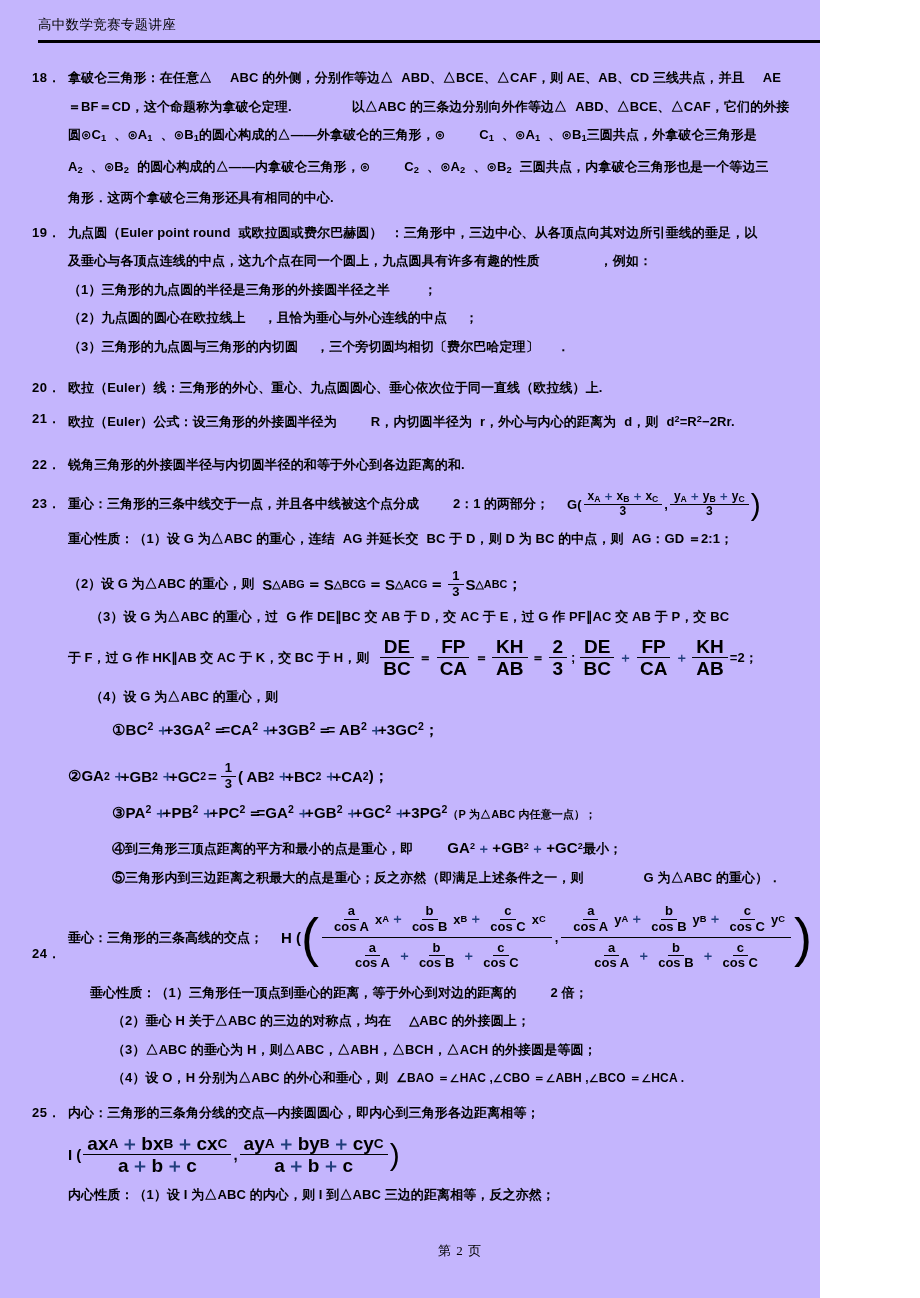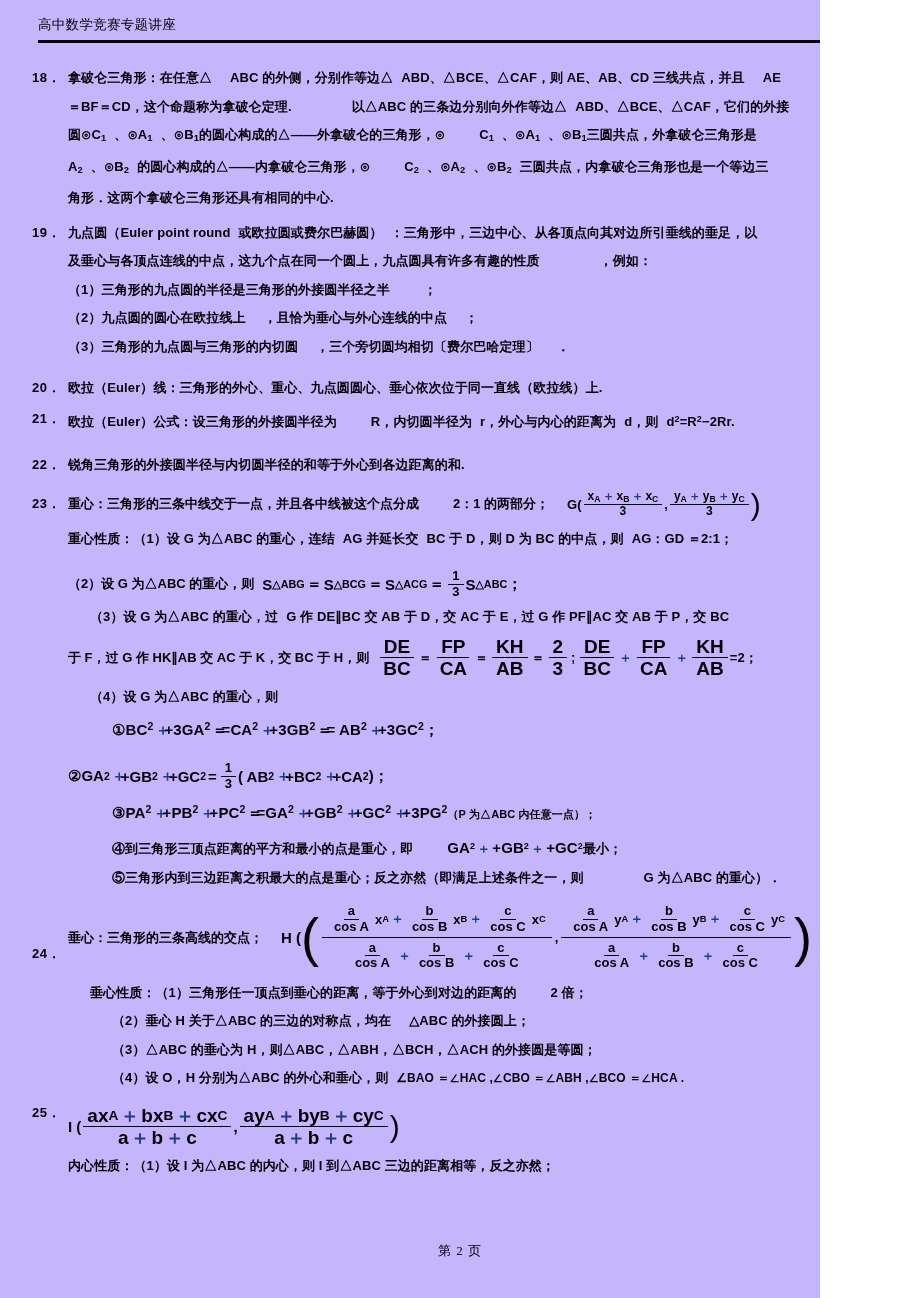--- a/index.html
+++ b/index.html
@@ -474,20 +474,21 @@
         <div class="ln sub2">
           <span>（4）设 O，H 分别为△ABC 的外心和垂心，则</span><span class="sp-s"></span><span style="font-size:12px;">∠BAO ＝∠HAC ,∠CBO ＝∠ABH ,∠BCO ＝∠HCA .</span>
         </div>
 
       </div>
     </div>
 
     <div class="item" style="margin-top:6px;">
       <div class="item-num">25．</div>
       <div class="item-body">
+        <div class="ln">内心：三角形的三条角分线的交点—内接圆圆心，即内心到三角形各边距离相等；</div>
 
         <div class="mathline sub" style="margin-top:6px;">
           <span class="inline-row" style="font-size:15px;">
             <span>I (</span>
             <span class="frac big">
               <span class="num inline-row">
                   <span>ax</span>
                   <sub>A</sub>
                   <span class="op">＋</span>
                   <span>bx</span>

